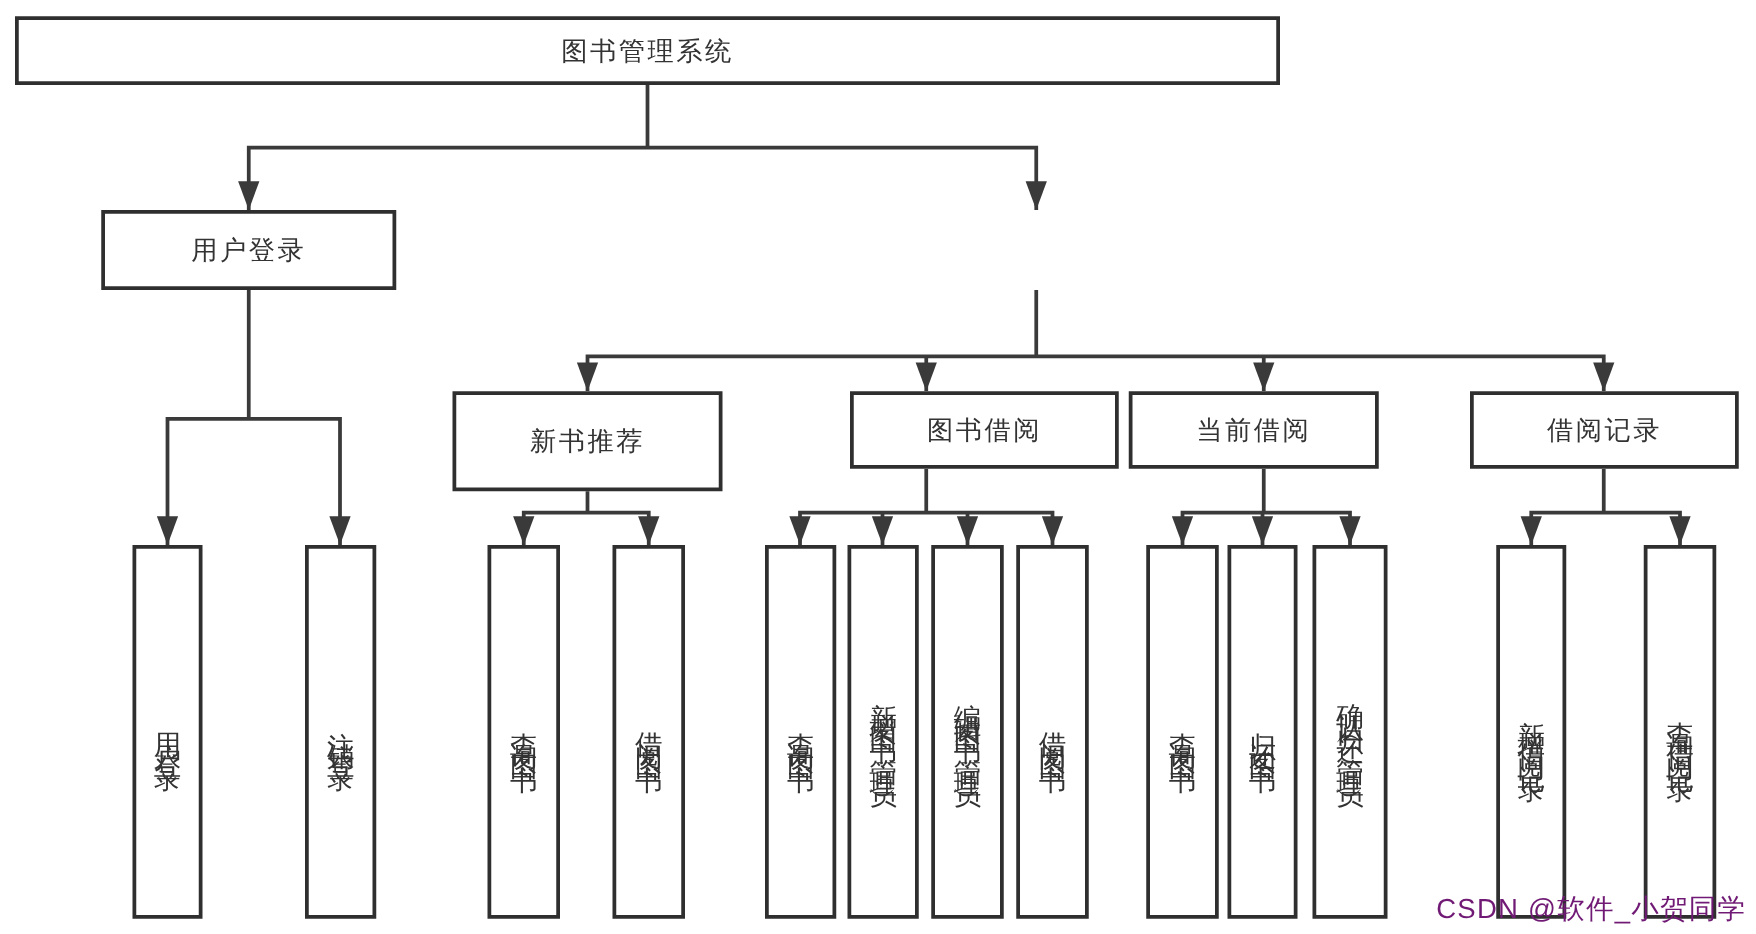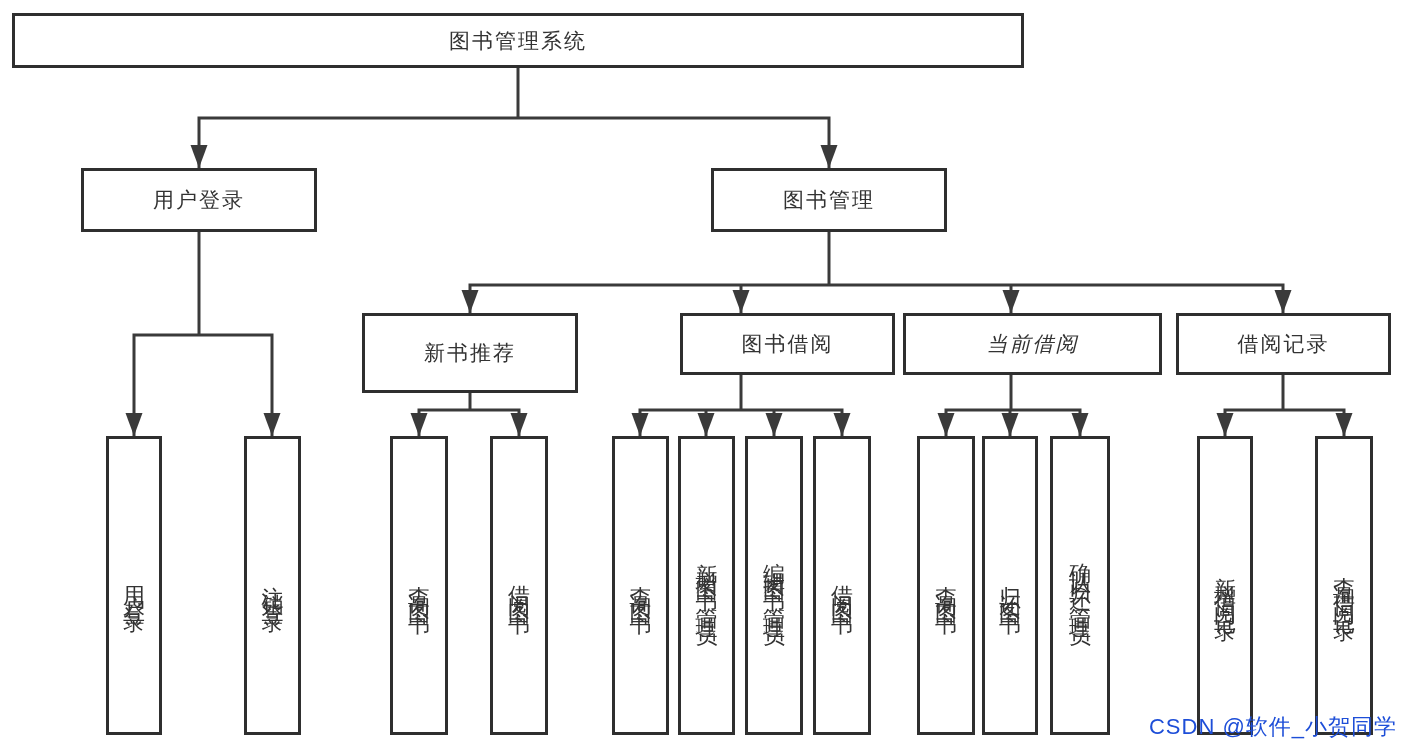--- a/index.html
+++ b/index.html
@@ -38,21 +38,21 @@
     text-orientation: mixed;
     font-size: 22px;
     letter-spacing: 9px;
     line-height: 1;
   }
   .watermark {
     position: absolute;
     right: 8px;
     bottom: 5px;
     font-size: 22px;
-    color: #1d4ed8;
+    color: #701a75;
     letter-spacing: 1px;
     white-space: nowrap;
     z-index: 5;
   }
 </style>
 </head>
 <body>
 
 <div id="stage">
 
@@ -111,31 +111,28 @@
     </g>
   </svg>
 
   <div class="box" style="left:12px; top:13px; width:1012px; height:55px;">
     <span class="h-label">图书管理系统</span>
   </div>
 
   <div class="box" style="left:81px; top:168px; width:236px; height:64px;">
     <span class="h-label">用户登录</span>
   </div>
-  <div class="box" style="left:711px; top:168px; width:236px; height:64px;">
-    <span class="h-label">图书管理</span>
-  </div>
 
   <div class="box" style="left:362px; top:313px; width:216px; height:80px;">
     <span class="h-label">新书推荐</span>
   </div>
   <div class="box" style="left:634px; top:313px; width:215px; height:62px;margin-left:46px;">
     <span class="h-label">图书借阅</span>
   </div>
-  <div class="box" style="left:903px; top:313px; width:259px; height:62px;font-style:italic;">
+  <div class="box" style="left:903px; top:313px; width:200px; height:62px;">
     <span class="h-label">当前借阅</span>
   </div>
   <div class="box" style="left:1176px; top:313px; width:215px; height:62px;">
     <span class="h-label">借阅记录</span>
   </div>
 
   <div class="box leaf" style="left:106px; width:56px;">
     <span class="v-label">用户登录</span>
   </div>
   <div class="box leaf" style="left:244px; width:57px;">

